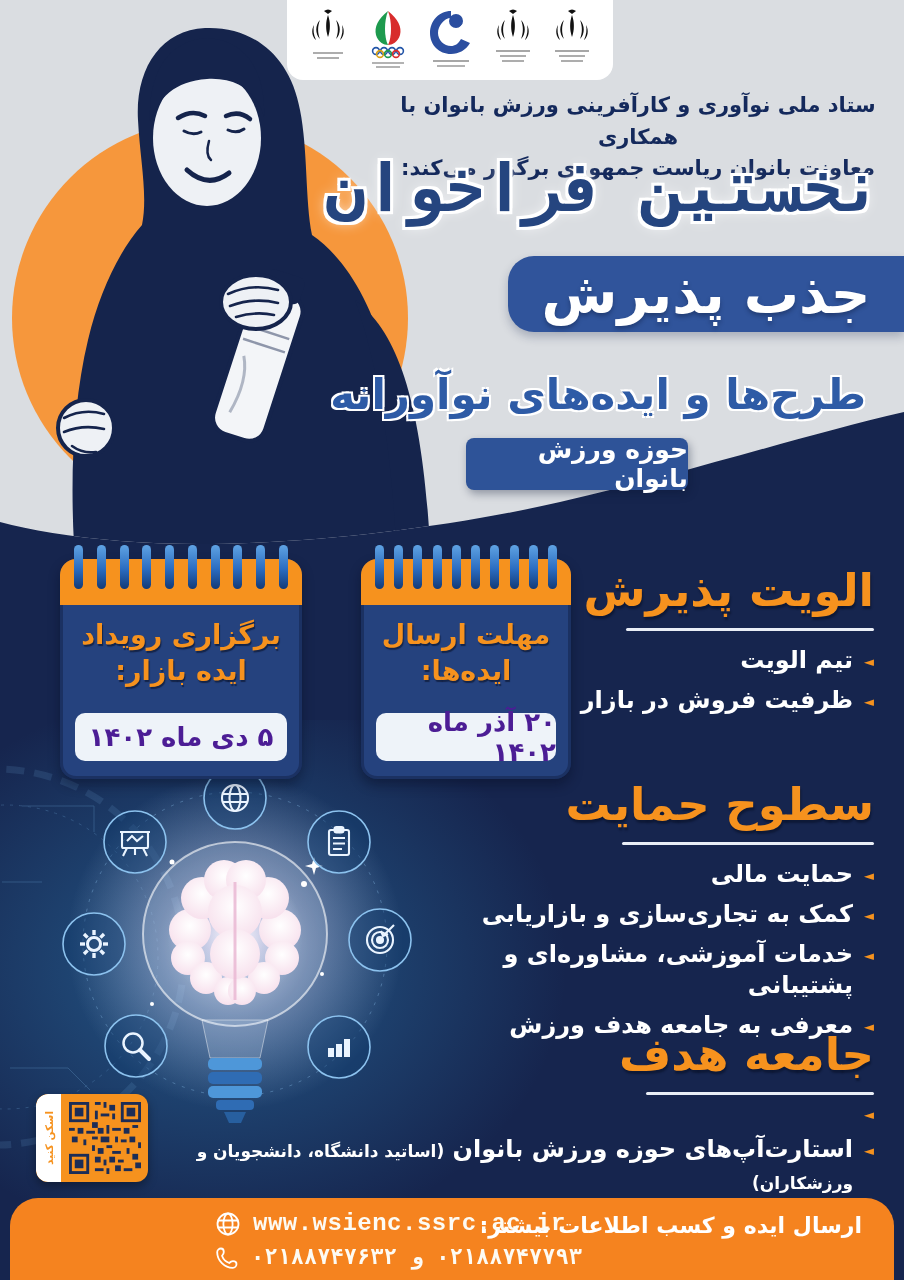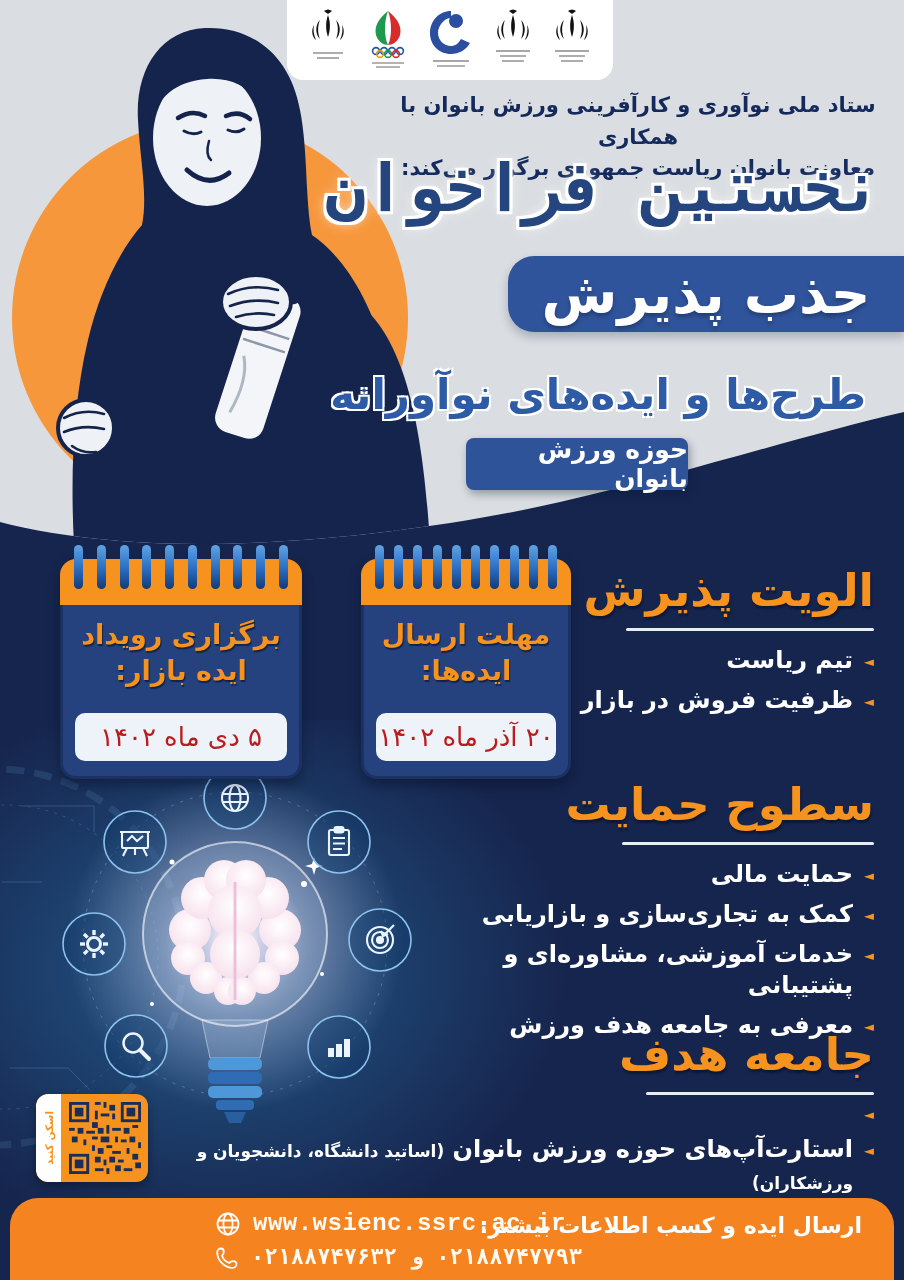--- a/index.html
+++ b/index.html
@@ -73,21 +73,21 @@
   .ring { width:9px; height:44px; border-radius:5px;
     background:linear-gradient(180deg,#5fa3e4 0%,#2a6cc0 55%,#123a77 100%); }
   .cal-title {
     position:absolute; top:64px; left:6px; right:6px; text-align:center;
     color:#f6921e; font-size:27px; font-weight:bold; line-height:1.35; direction:rtl;
     text-shadow:1px 2px 1px rgba(8,16,40,.6);
   }
   .cal-date {
     position:absolute; left:15px; right:15px; bottom:18px; height:48px;
     background:#eef3f9; border-radius:10px; display:flex; align-items:center; justify-content:center;
-    color:#b91c1c; font-size:26px; font-weight:normal; direction:rtl;
+    color:#4c1d95; font-size:26px; font-weight:bold; direction:rtl;
   }
 
   
   .section { position:absolute; right:30px; direction:rtl; text-align:right; z-index:5; }
   #sec-priority { top:546px; width:320px; }
   #sec-support  { top:760px; width:460px; }
   #sec-target   { top:1010px; width:770px; }
   .sec-title {
     color:#f6921e; font-size:45px; font-weight:bold; letter-spacing:-1px;
     text-shadow:1px 3px 2px rgba(4,10,28,.45); line-height:1.1;margin-top:20px;
@@ -336,21 +336,21 @@
       <div>ایده بازار:</div>
     </div>
     <div class="cal-date">۵ دی ماه ۱۴۰۲</div>
   </div>
 
   <div class="section" id="sec-priority">
     <div class="sec-title">الویت پذیرش</div>
     <div class="sec-underline"></div>
     <div class="sec-item">
       <span class="marker">◄</span>
-      <span>تیم ریاست</span>
+      <span>تیم الویت</span>
     </div>
     <div class="sec-item">
       <span class="marker">◄</span>
       <span>ظرفیت فروش در بازار</span>
     </div>
   </div>
 
   <div class="section" id="sec-support">
     <div class="sec-title">سطوح حمایت</div>
     <div class="sec-underline"></div>

